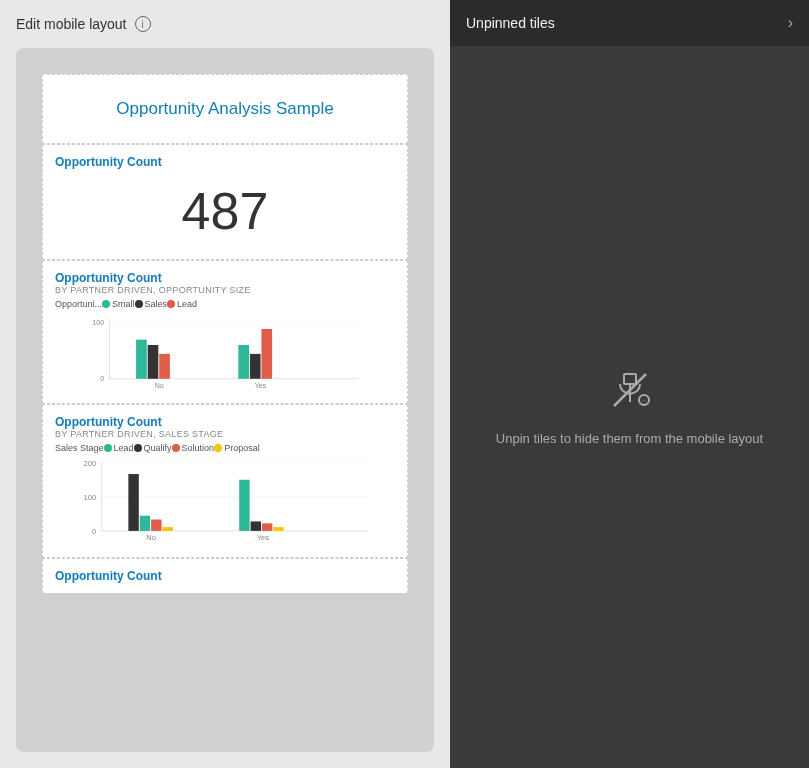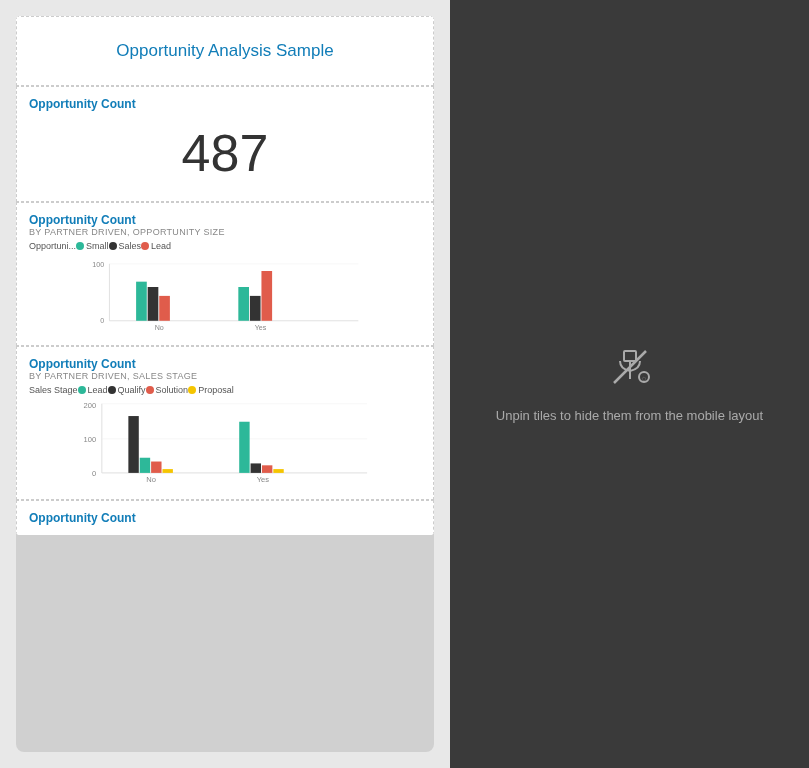--- a/index.html
+++ b/index.html
@@ -37,21 +37,21 @@
       display: inline-flex;
       align-items: center;
       justify-content: center;
       font-size: 10px;
       color: #666;
       cursor: pointer;
     }
     .mobile-frame {
       background: #d0d0d0;
       border-radius: 8px;
-      padding: 0;
+      padding: 26px;
       flex: 1;
       display: flex;
       flex-direction: column;
       align-items: center;
     }
     .phone-content {
       background: white;
       border-radius: 4px;
       width: 100%;
       display: flex;
@@ -188,20 +188,24 @@
       color: #aaa;
       text-align: center;
       padding: 0 30px;
       line-height: 1.4;
     }
   </style>
 </head>
 <body>
 
 <div class="left-panel">
+  <div class="left-header">
+    <span class="left-header-title">Edit mobile layout</span>
+    <span class="info-icon">i</span>
+  </div>
   <div class="mobile-frame">
     <div class="phone-content">
 
       <div class="tile">
         <div class="tile-title-main">Opportunity Analysis Sample</div>
       </div>
 
       <div class="tile tile-number">
         <div class="tile-label">Opportunity Count</div>
         <div class="big-number">487</div>
@@ -301,20 +305,24 @@
 
       <div class="tile tile-last">
         <div class="chart-title">Opportunity Count</div>
       </div>
 
     </div>
   </div>
 </div>
 
 <div class="right-panel">
+  <div class="right-header">
+    <span class="right-header-title">Unpinned tiles</span>
+    <span class="chevron-right">›</span>
+  </div>
   <div class="right-content">
     <div class="unpin-icon-wrap">
 
       <svg width="48" height="48" viewBox="0 0 48 48">
 
         <g stroke="#aaa" stroke-width="2" fill="none">
 
           <rect x="18" y="8" width="12" height="10" rx="1" stroke="#aaa" fill="none"></rect>
 
           <line x1="24" y1="18" x2="24" y2="36"></line>

